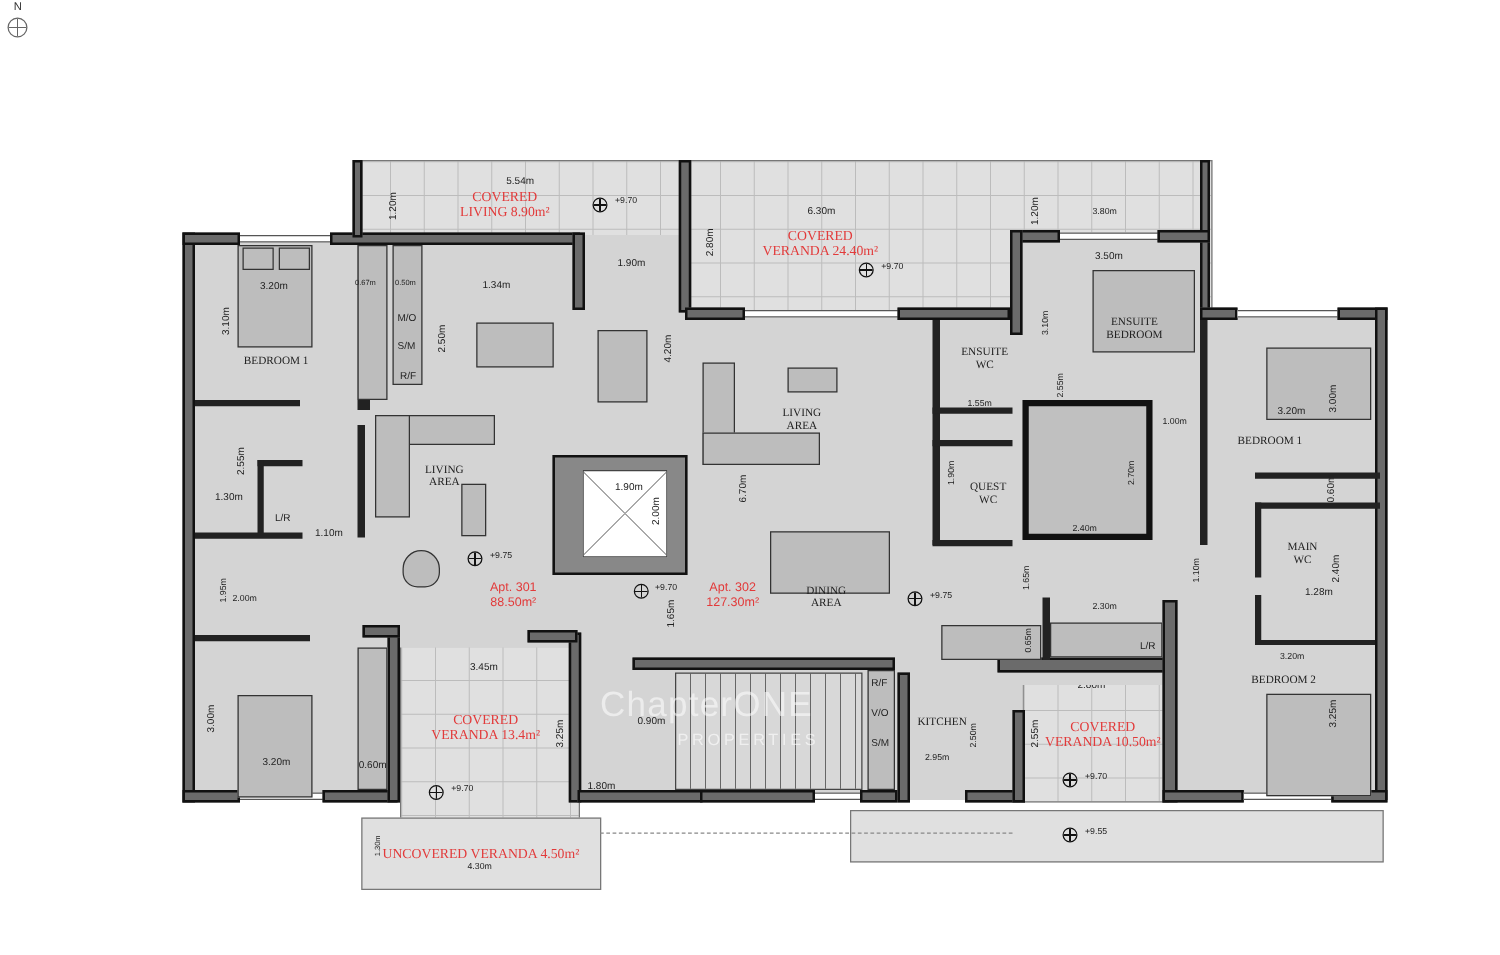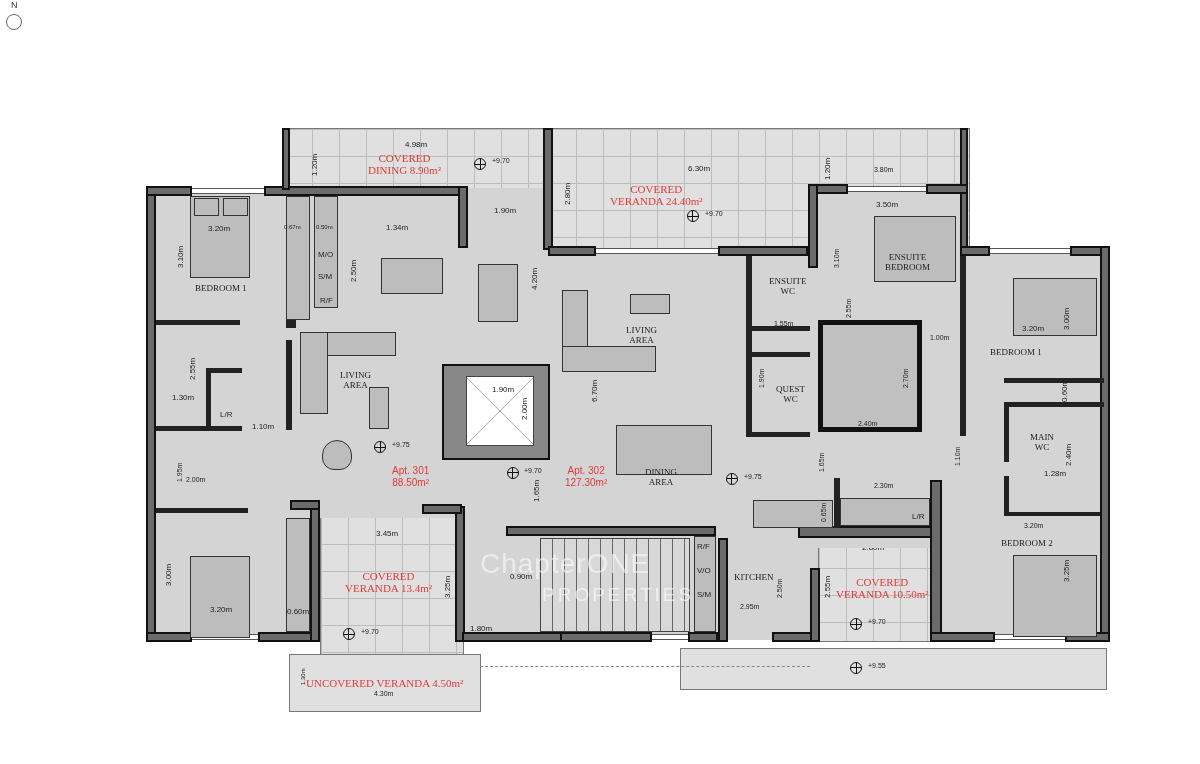--- a/index.html
+++ b/index.html
@@ -25,33 +25,33 @@
 <body>
 
 <div class="abs" style="left:6px;top:0;width:20px;height:40px;">
   <div class="abs" style="left:5px;top:0;font-size:9px;color:#333;">N</div>
   <div class="abs" style="left:0;top:14px;width:16px;height:16px;border:1px solid #666;border-radius:50%;box-sizing:border-box;background:linear-gradient(90deg,transparent 47%,#666 47%,#666 53%,transparent 53%),linear-gradient(transparent 47%,#666 47%,#666 53%,transparent 53%);"></div>
 </div>
 
 <div class="abs veranda tiles" style="left:284px;top:128px;width:264px;height:62px;"></div>
 <div class="abs red" style="left:368px;top:152px;">
   <div>COVERED</div>
-  <div>DINING 8.90m²</div>
-</div>
-<div class="abs dim" style="left:405px;top:140px;">4.98m</div>
+  <div>LIVING 8.90m²</div>
+</div>
+<div class="abs dim" style="left:405px;top:140px;">5.54m</div>
 <div class="abs vdim" style="left:310px;top:176px;">1.20m</div>
 <div class="abs marker" style="left:474px;top:158px;"></div>
 <div class="abs lvl" style="left:492px;top:157px;">+9.70</div>
 
 <div class="abs veranda tiles" style="left:548px;top:128px;width:420px;height:120px;"></div>
 <div class="abs red" style="left:610px;top:183px;">
   <div>COVERED</div>
   <div>VERANDA 24.40m²</div>
 </div>
-<div class="abs dim" style="left:688px;top:164px;text-align:center;">6.30m</div>
+<div class="abs dim" style="left:646px;top:164px;text-align:center;">6.30m</div>
 <div class="abs vdim" style="left:563px;top:205px;">2.80m</div>
 <div class="abs vdim" style="left:823px;top:180px;">1.20m</div>
 <div class="abs marker" style="left:687px;top:210px;"></div>
 <div class="abs lvl" style="left:705px;top:210px;">+9.70</div>
 
 <div class="abs veranda tiles" style="left:320px;top:516px;width:142px;height:138px;"></div>
 <div class="abs veranda" style="left:289px;top:654px;width:190px;height:56px;"></div>
 <div class="abs red" style="left:345px;top:570px;">
   <div>COVERED</div>
   <div>VERANDA 13.4m²</div>
@@ -180,21 +180,21 @@
 <div class="abs dim" style="left:697px;top:566px;">V/O</div>
 <div class="abs dim" style="left:697px;top:590px;">S/M</div>
 <div class="abs dim" style="left:912px;top:512px;">L/R</div>
 
 <div class="abs" style="left:540px;top:538px;width:150px;height:94px;background:repeating-linear-gradient(90deg,#d8d8d8 0,#d8d8d8 11px,#666 11px,#666 12px);border:1px solid #444;box-sizing:border-box;"></div>
 <div class="abs dim" style="left:510px;top:572px;">0.90m</div>
 <div class="abs dim" style="left:470px;top:624px;">1.80m</div>
 
 <div class="abs" style="left:480px;top:548px;">
   <span class="watermark">ChapterONE</span>
-  <div class="abs" style="left:62px;top:36px;font-size:19px;color:rgba(255,255,255,0.6);letter-spacing:3px;">PROPERTIES</div>
+  <div class="abs" style="left:62px;top:36px;font-size:13px;color:rgba(255,255,255,0.6);letter-spacing:3px;">PROPERTIES</div>
 </div>
 
 <div class="abs room" style="left:195px;top:283px;">BEDROOM 1</div>
 <div class="abs dim" style="left:208px;top:224px;">3.20m</div>
 <div class="abs vdim" style="left:176px;top:268px;">3.10m</div>
 <div class="abs dim" style="left:386px;top:223px;">1.34m</div>
 <div class="abs vdim" style="left:349px;top:282px;">2.50m</div>
 <div class="abs dim" style="left:284px;top:224px;font-size:6px;">0.67m</div>
 <div class="abs dim" style="left:316px;top:224px;font-size:6px;">0.50m</div>
 <div class="abs dim" style="left:494px;top:206px;">1.90m</div>

